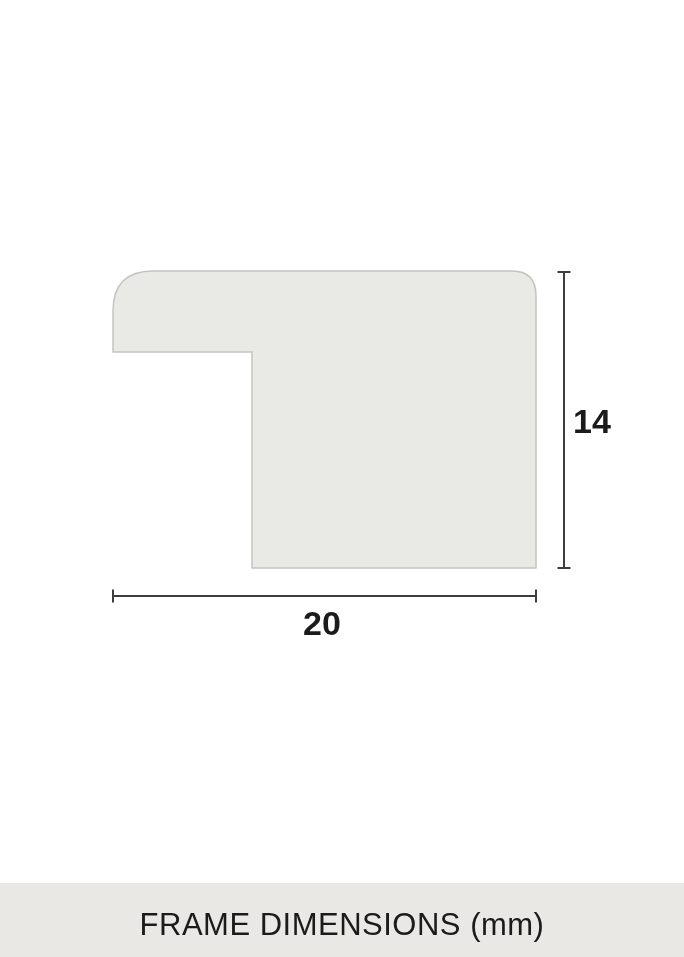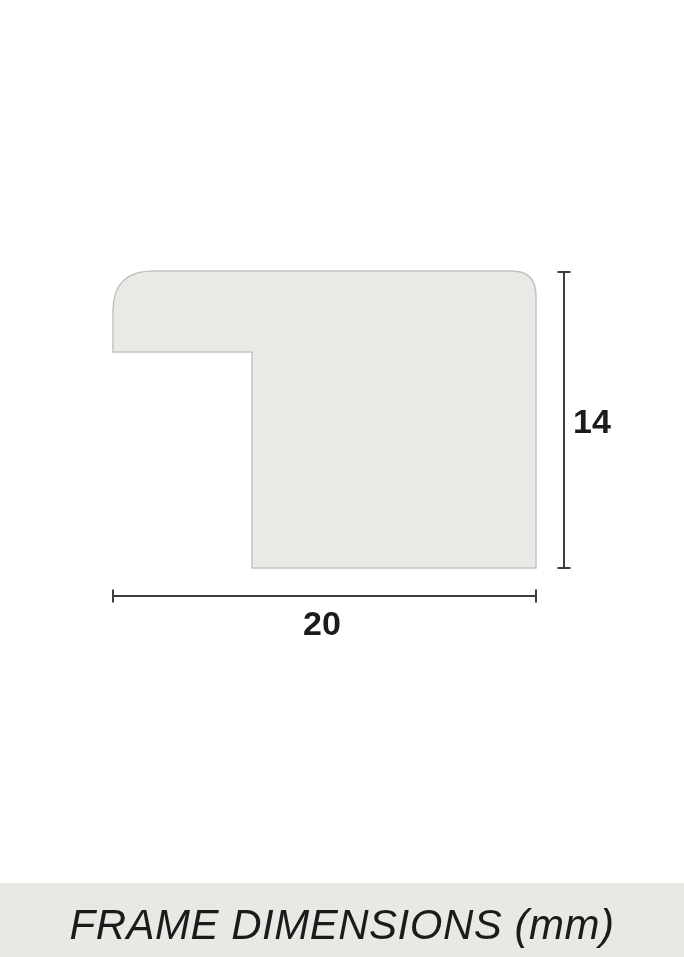--- a/index.html
+++ b/index.html
@@ -47,26 +47,25 @@
     top: 883px;
     width: 684px;
     height: 74px;
     background: var(--footer-bg);
     display: flex;
     align-items: center;
     justify-content: center;
     padding-top: 9px;
   }
   .footer-caption {
-    font-size: 42px;
+    font-size: 31px;
     font-weight: 500;
     letter-spacing: 0.5px;
     color: var(--footer-text);
     white-space: nowrap;
-    font-style: italic;
   }
 </style>
 </head>
 <body>
 
 <svg class="diagram-svg" width="684" height="700" viewBox="0 0 684 700">
 
   <path class="profile-shape" d="M 153 271
            L 512 271
            Q 536 271 536 296

